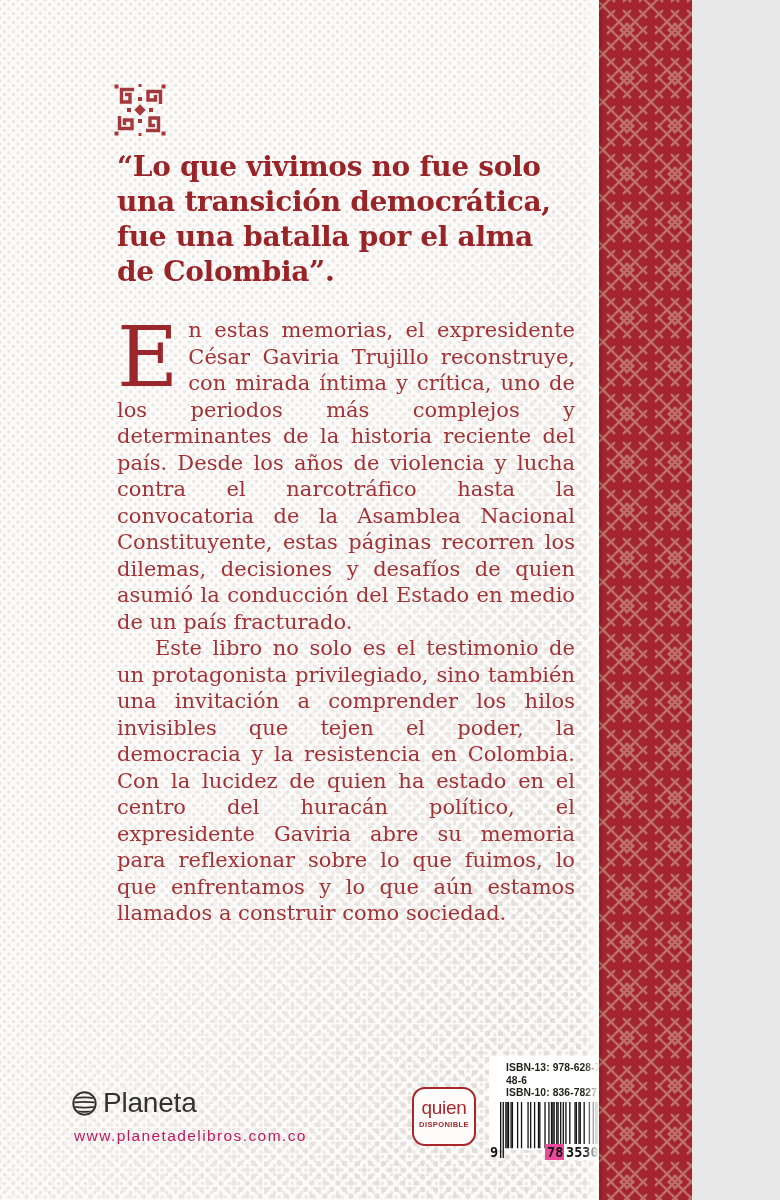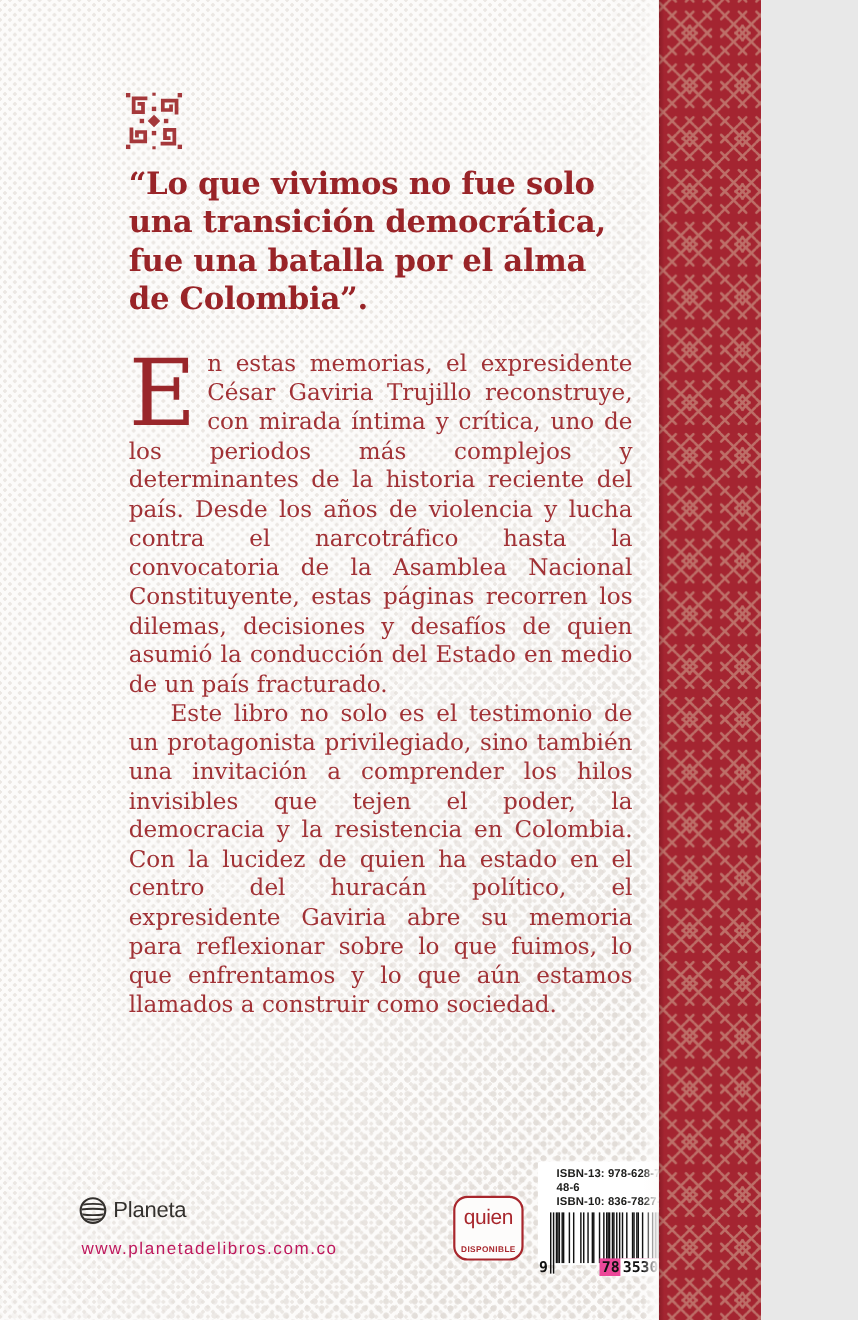--- a/index.html
+++ b/index.html
@@ -52,33 +52,33 @@
   .dropcap{
     float:left;font-size:84px;line-height:74px;margin:3px 10px 0 0;
     color:#9a272b;font-weight:normal;
   }
   
   .publisher{
     position:absolute;left:71px;top:1087px;z-index:2;display:flex;
     align-items:center;gap:5px;color:#33302d;
     font-family:"Liberation Sans",sans-serif;
   }
-  .publisher-name{font-size:20px;letter-spacing:-0.2px;}
+  .publisher-name{font-size:28px;letter-spacing:-0.2px;}
   .website{
     position:absolute;left:74px;top:1127px;z-index:2;color:#be185d;
     font-family:"Liberation Sans",sans-serif;font-size:15.5px;letter-spacing:1.4px;
   }
   .ebook-badge{
     position:absolute;left:412px;top:1087px;width:64px;height:59px;z-index:2;
     border:2.5px solid #a8262c;border-radius:13px;background:#fdfcfb;
     text-align:center;color:#a8262c;font-family:"Liberation Sans",sans-serif;
     box-sizing:border-box;
   }
   .ebook-label{font-size:19px;margin-top:8px;letter-spacing:-0.3px;}
-  .ebook-sub{font-size:7.5px;font-weight:bold;letter-spacing:0.4px;margin-top:12px;}
+  .ebook-sub{font-size:7.5px;font-weight:bold;letter-spacing:0.4px;margin-top:1px;}
   .barcode-box{
     position:absolute;left:489px;top:1056px;width:146px;height:94px;z-index:2;
     background:#ffffff;border-radius:2px;box-sizing:border-box;padding-top:6px;font-weight:bold;
   }
   .isbn-line{
     font-family:"Liberation Sans",sans-serif;font-size:10.3px;line-height:12.5px;
     color:#1d1d1b;padding-left:17px;letter-spacing:0.1px;
   }
   .bars-wrap{position:relative;width:124px;margin:2px auto 0;}
   .bars-wrap svg{display:block;}

